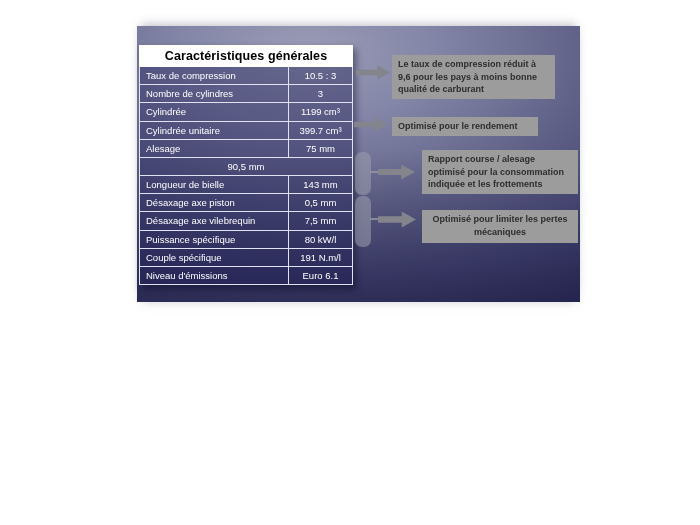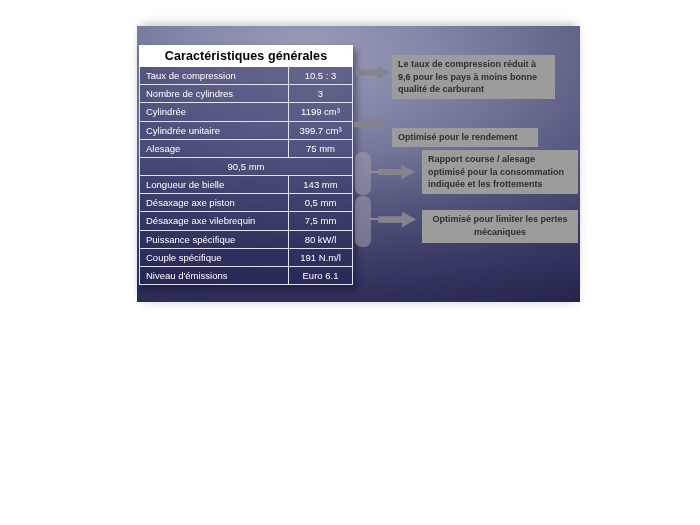--- a/index.html
+++ b/index.html
@@ -59,21 +59,21 @@
   .connector { position:absolute; height:2px; background:rgba(150,150,162,0.8); }
   .conn-3 { left:233px; top:145px; width:9px; }
   .conn-4 { left:233px; top:192px; width:9px; }
 
   
   .callout {
     position:absolute; background:var(--c-callout-bg,#9c9c9c); color:var(--c-callout-text,#2e2e2e);
     font-size:9px; font-weight:bold; line-height:12.5px; padding:3px 6px;
   }
   .callout-1 { left:255px; top:29px;  width:163px; min-height:43px; }
-  .callout-2 { left:255px; top:102px;  width:146px; min-height:18px; padding-top:3px; }
+  .callout-2 { left:255px; top:91px;  width:146px; min-height:18px; padding-top:3px; }
   .callout-3 { left:285px; top:124px; width:156px; min-height:43px; }
   .callout-4 { left:285px; top:184px; width:156px; min-height:33px;text-align:center; }
 </style>
 </head>
 <body>
 
 <div class="page">
   <div class="slide">
 
     <div class="spec-table">

